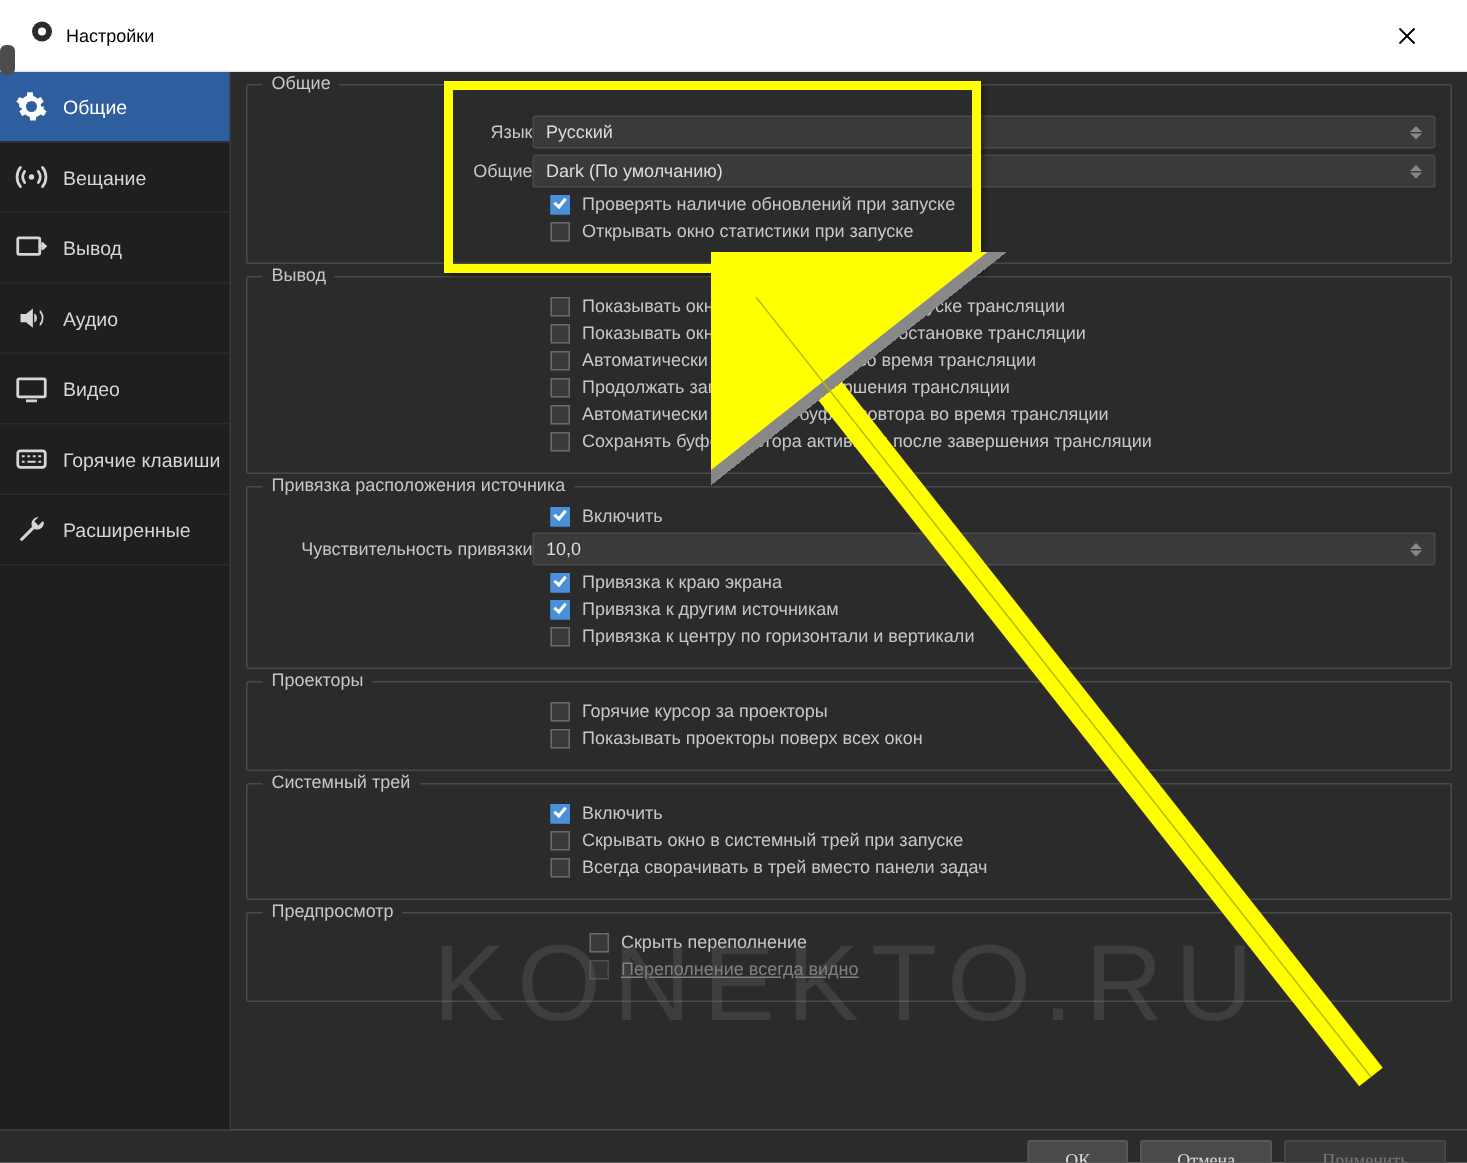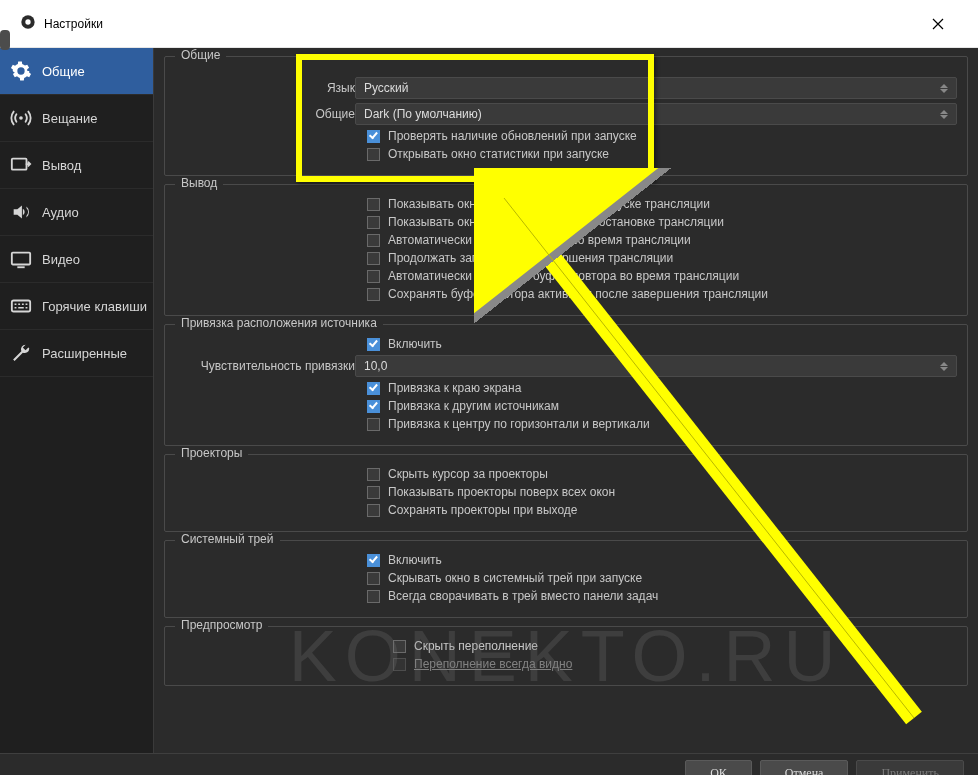--- a/index.html
+++ b/index.html
@@ -288,29 +288,25 @@
       <div class="checkbox-row">
           <span class="checkbox"></span>
           <span>Привязка к центру по горизонтали и вертикали</span>
         </div>
     </div>
 
     <div class="group">
       <div class="group-title">Проекторы</div>
       <div class="checkbox-row">
           <span class="checkbox"></span>
-          <span>Скрыть курсор за проекторы</span>
+          <span>Горячие курсор за проекторы</span>
         </div>
       <div class="checkbox-row">
           <span class="checkbox"></span>
           <span>Показывать проекторы поверх всех окон</span>
-        </div>
-      <div class="checkbox-row">
-          <span class="checkbox"></span>
-          <span>Сохранять проекторы при выходе</span>
         </div>
     </div>
 
     <div class="group">
       <div class="group-title">Системный трей</div>
       <div class="checkbox-row">
           <span class="checkbox checked"></span>
           <span>Включить</span>
         </div>
       <div class="checkbox-row">

